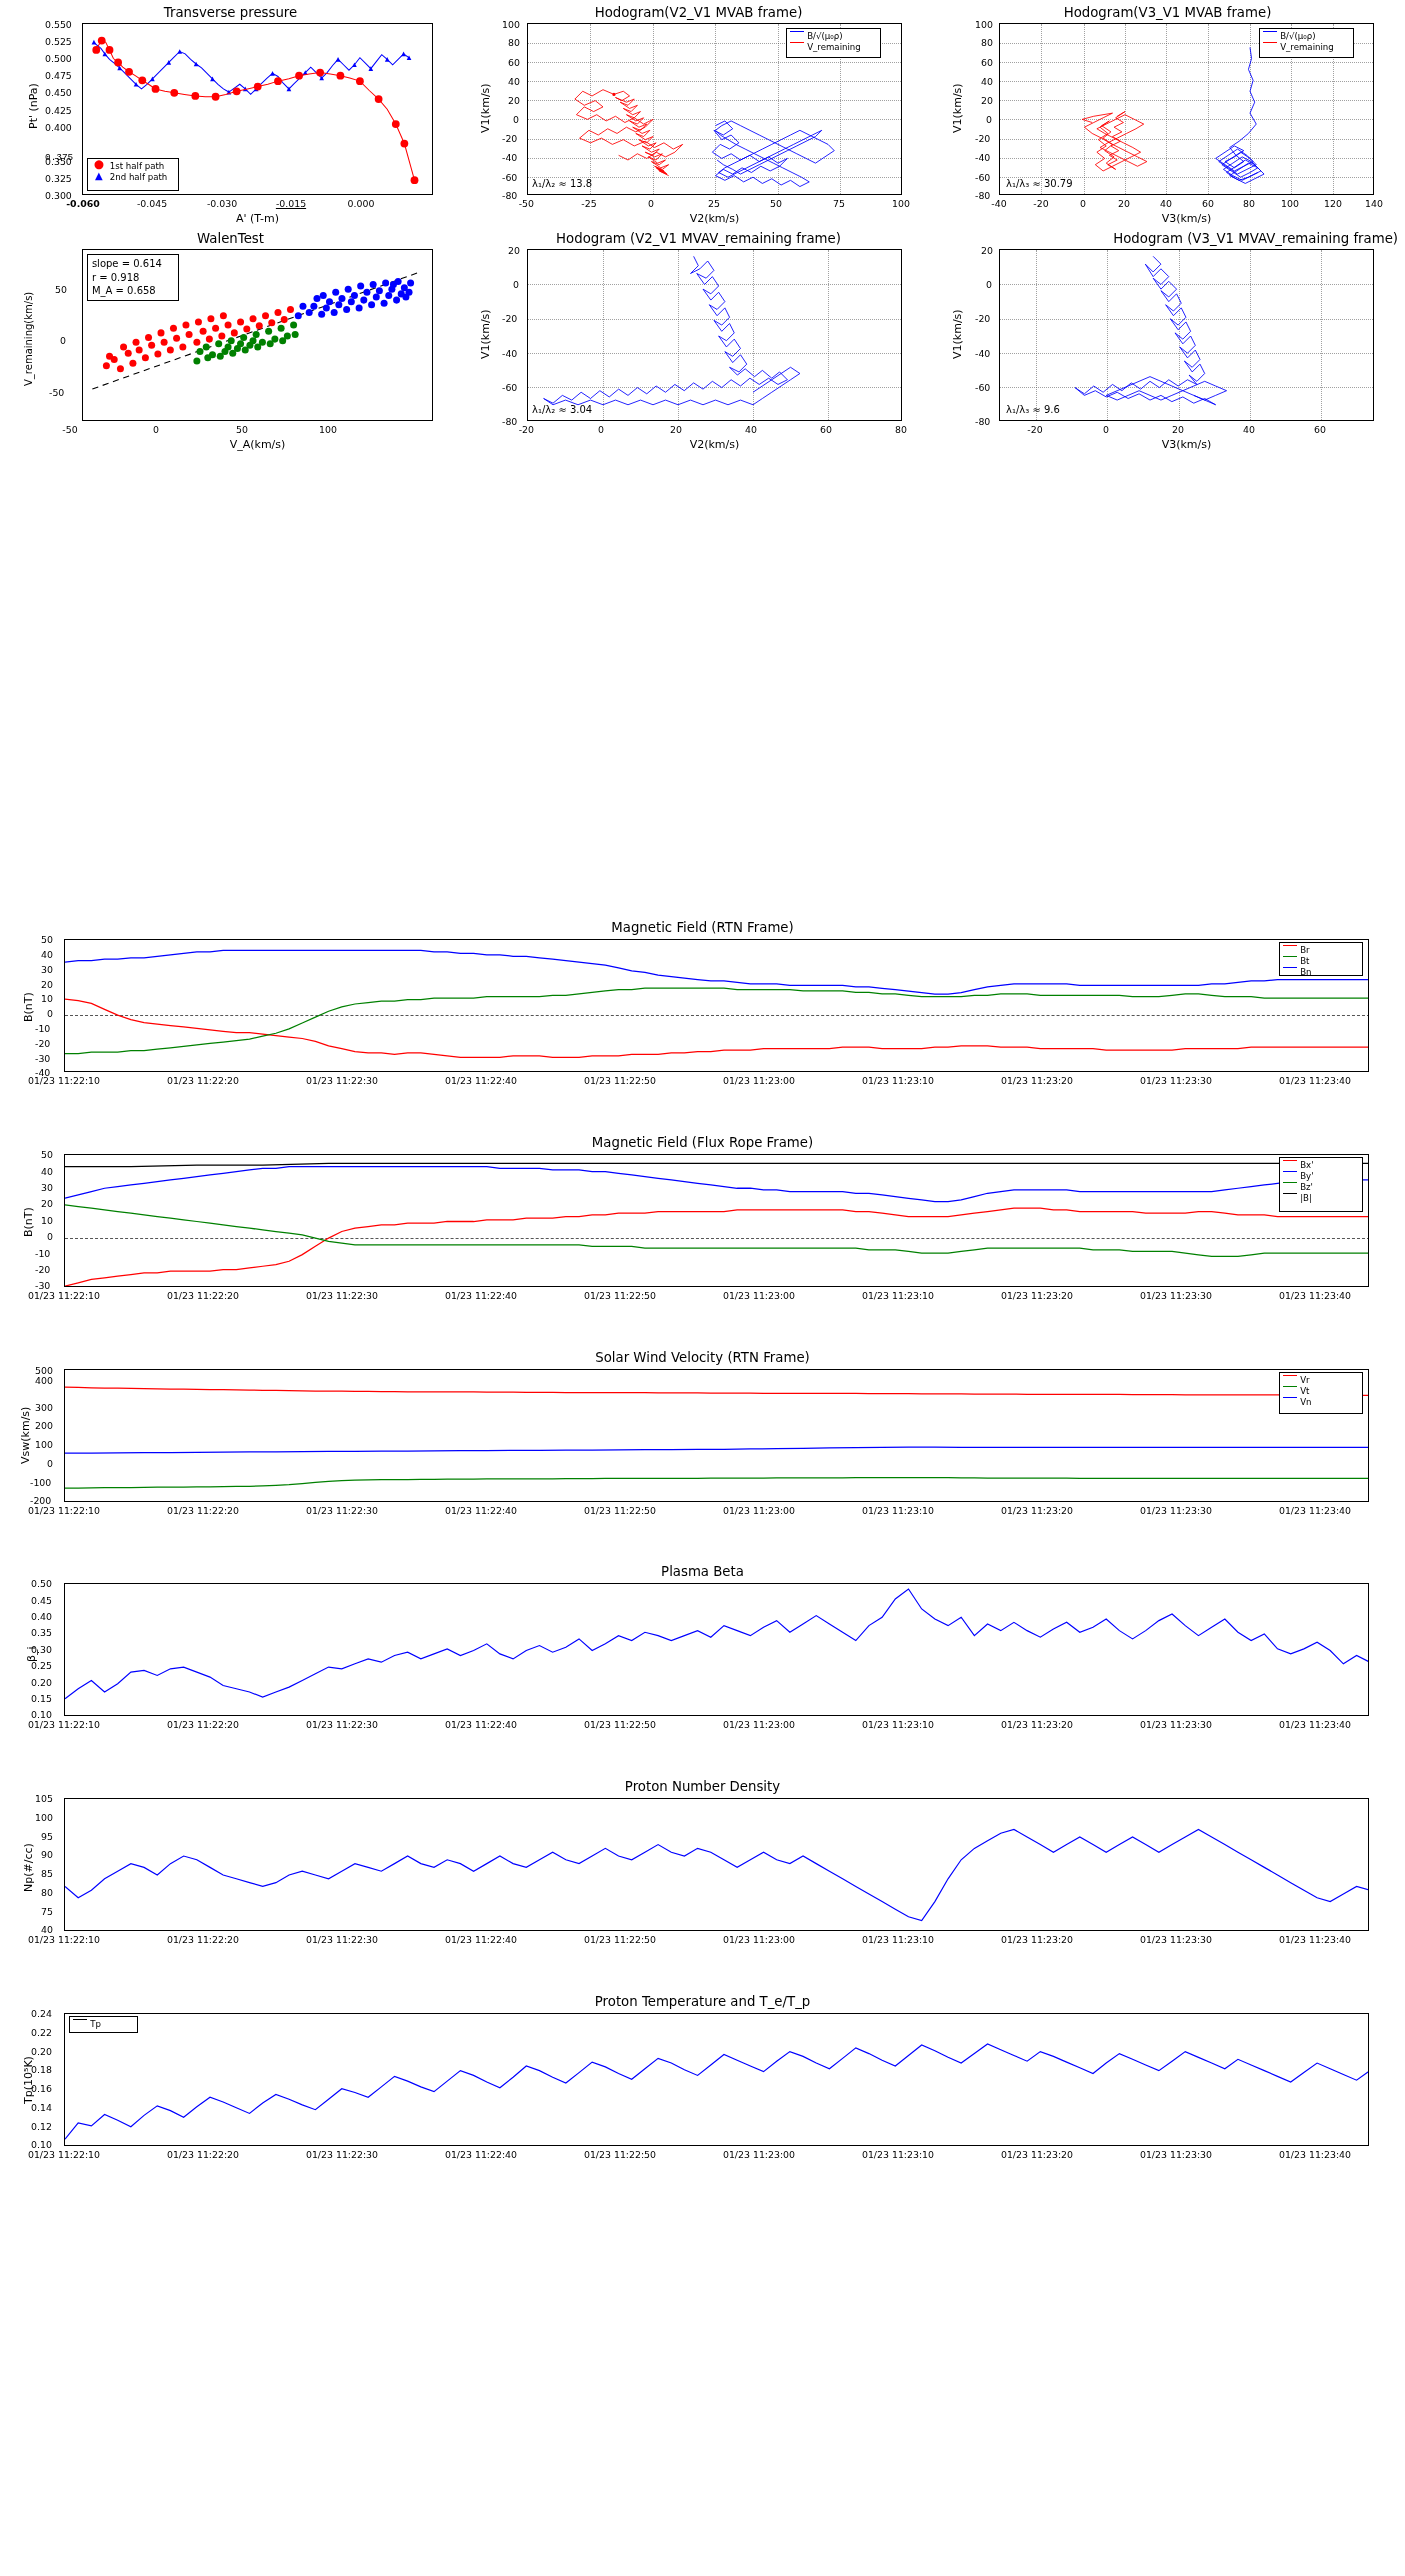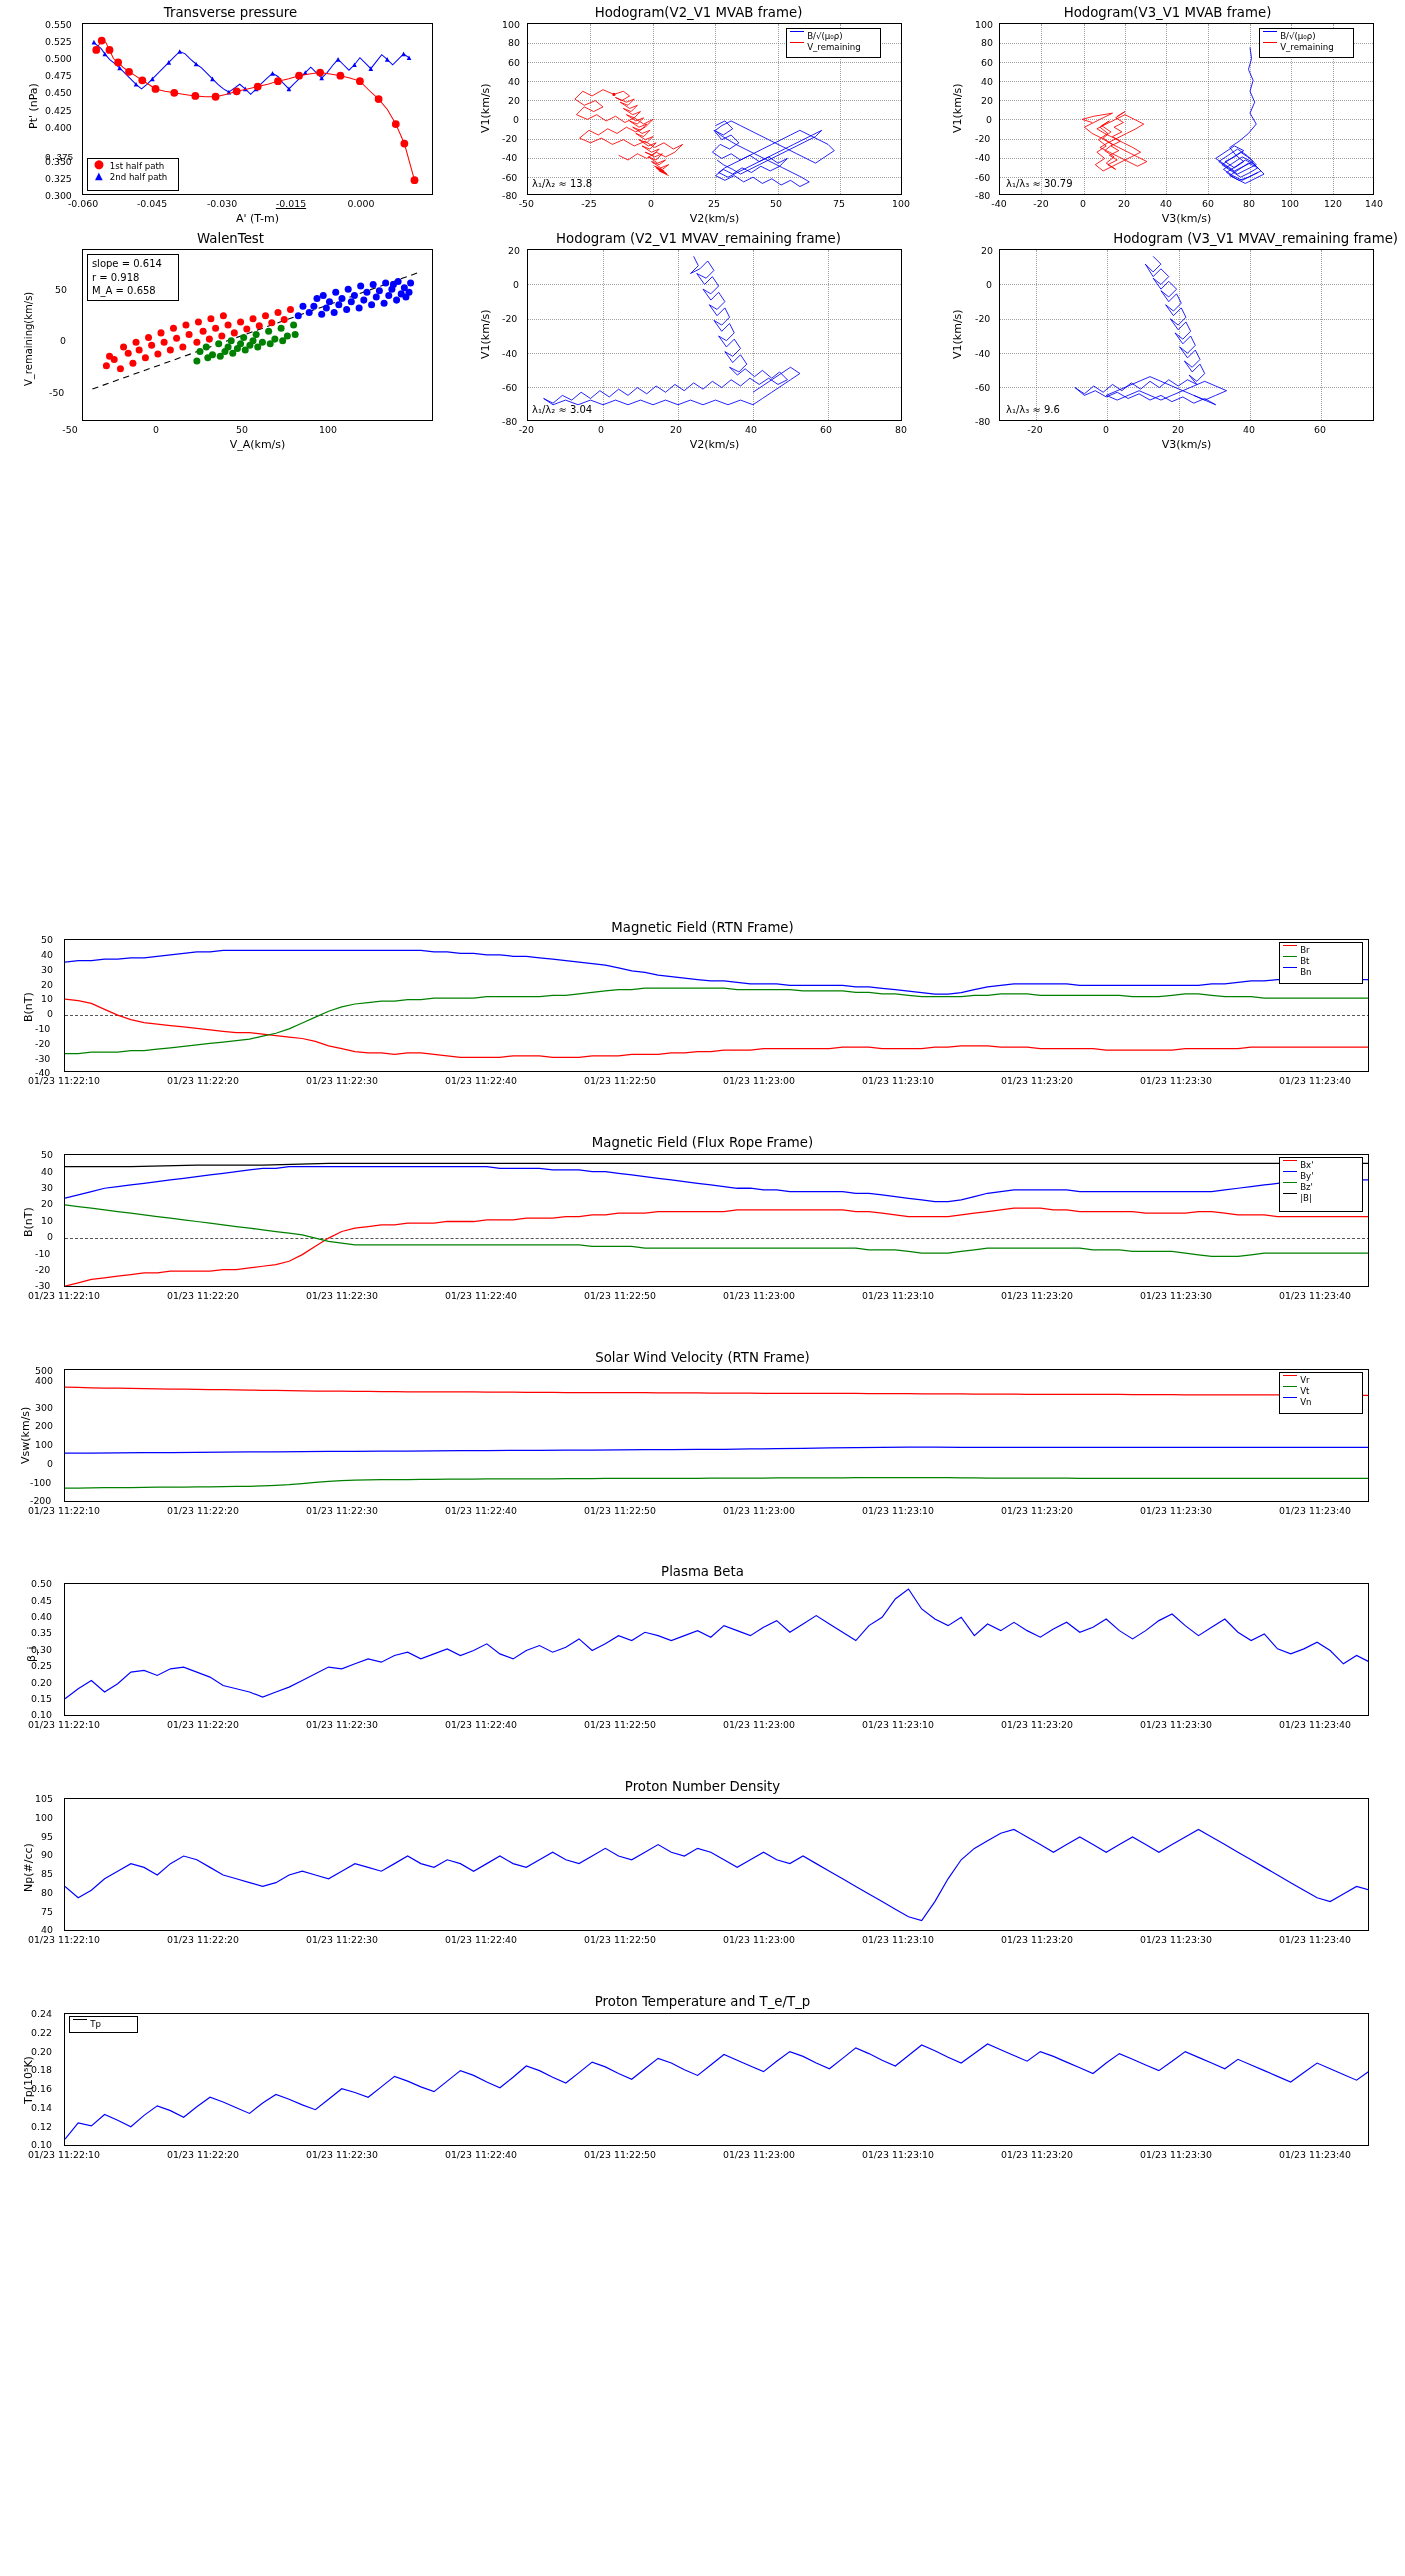--- a/index.html
+++ b/index.html
@@ -95,21 +95,21 @@
     <div class="tick" style="left:45px;top:53px;">0.500</div>
     <div class="tick" style="left:45px;top:70px;">0.475</div>
     <div class="tick" style="left:45px;top:87px;">0.450</div>
     <div class="tick" style="left:45px;top:105px;">0.425</div>
     <div class="tick" style="left:45px;top:122px;">0.400</div>
     <div class="tick" style="left:45px;top:152px;font-family:Liberation Mono, monospace;">0.375</div>
     <div class="tick" style="left:45px;top:156px;">0.350</div>
     <div class="tick" style="left:45px;top:173px;">0.325</div>
     <div class="tick" style="left:45px;top:190px;">0.300</div>
 
-    <div class="tickx" style="left:36px;top:198px;width:94px;">-0.060</div>
+    <div class="tickx" style="left:36px;top:198px;width:94px;font-weight:bold;">-0.060</div>
     <div class="tickx" style="left:105px;top:198px;width:94px;">-0.045</div>
     <div class="tickx" style="left:175px;top:198px;width:94px;">-0.030</div>
     <div class="tickx" style="left:244px;top:198px;width:94px;text-decoration:underline;">-0.015</div>
     <div class="tickx" style="left:314px;top:198px;width:94px;">0.000</div>
 
     <div class="legendbox" style="left:87px;top:158px;width:92px;height:33px;">
       <div class="legrow">
         <span style="display:inline-block;width:15.6px;text-align:center;color:#ff0000;font-size:11.7px;line-height:7.8px;">●</span>
         <span>1st half path</span>
       </div>
@@ -446,21 +446,21 @@
     <div class="tick" style="left:41px;top:17px;">50</div>
     <div class="tick" style="left:41px;top:32px;">40</div>
     <div class="tick" style="left:41px;top:47px;">30</div>
     <div class="tick" style="left:41px;top:62px;">20</div>
     <div class="tick" style="left:41px;top:76px;">10</div>
     <div class="tick" style="left:47px;top:91px;">0</div>
     <div class="tick" style="left:35px;top:106px;">-10</div>
     <div class="tick" style="left:35px;top:121px;">-20</div>
     <div class="tick" style="left:35px;top:136px;">-30</div>
     <div class="tick" style="left:35px;top:150px;">-40</div>
-    <div class="legendbox" style="left:1279px;top:25px;width:84px;height:42px;">
+    <div class="legendbox" style="left:1279px;top:25px;width:84px;height:34px;">
       <div class="legrow">
           <span class="legline" style="border-top-color:#ff0000;"></span>
           <span>Br</span>
         </div>
       <div class="legrow">
           <span class="legline" style="border-top-color:#008000;"></span>
           <span>Bt</span>
         </div>
       <div class="legrow">
           <span class="legline" style="border-top-color:#0000ff;"></span>

